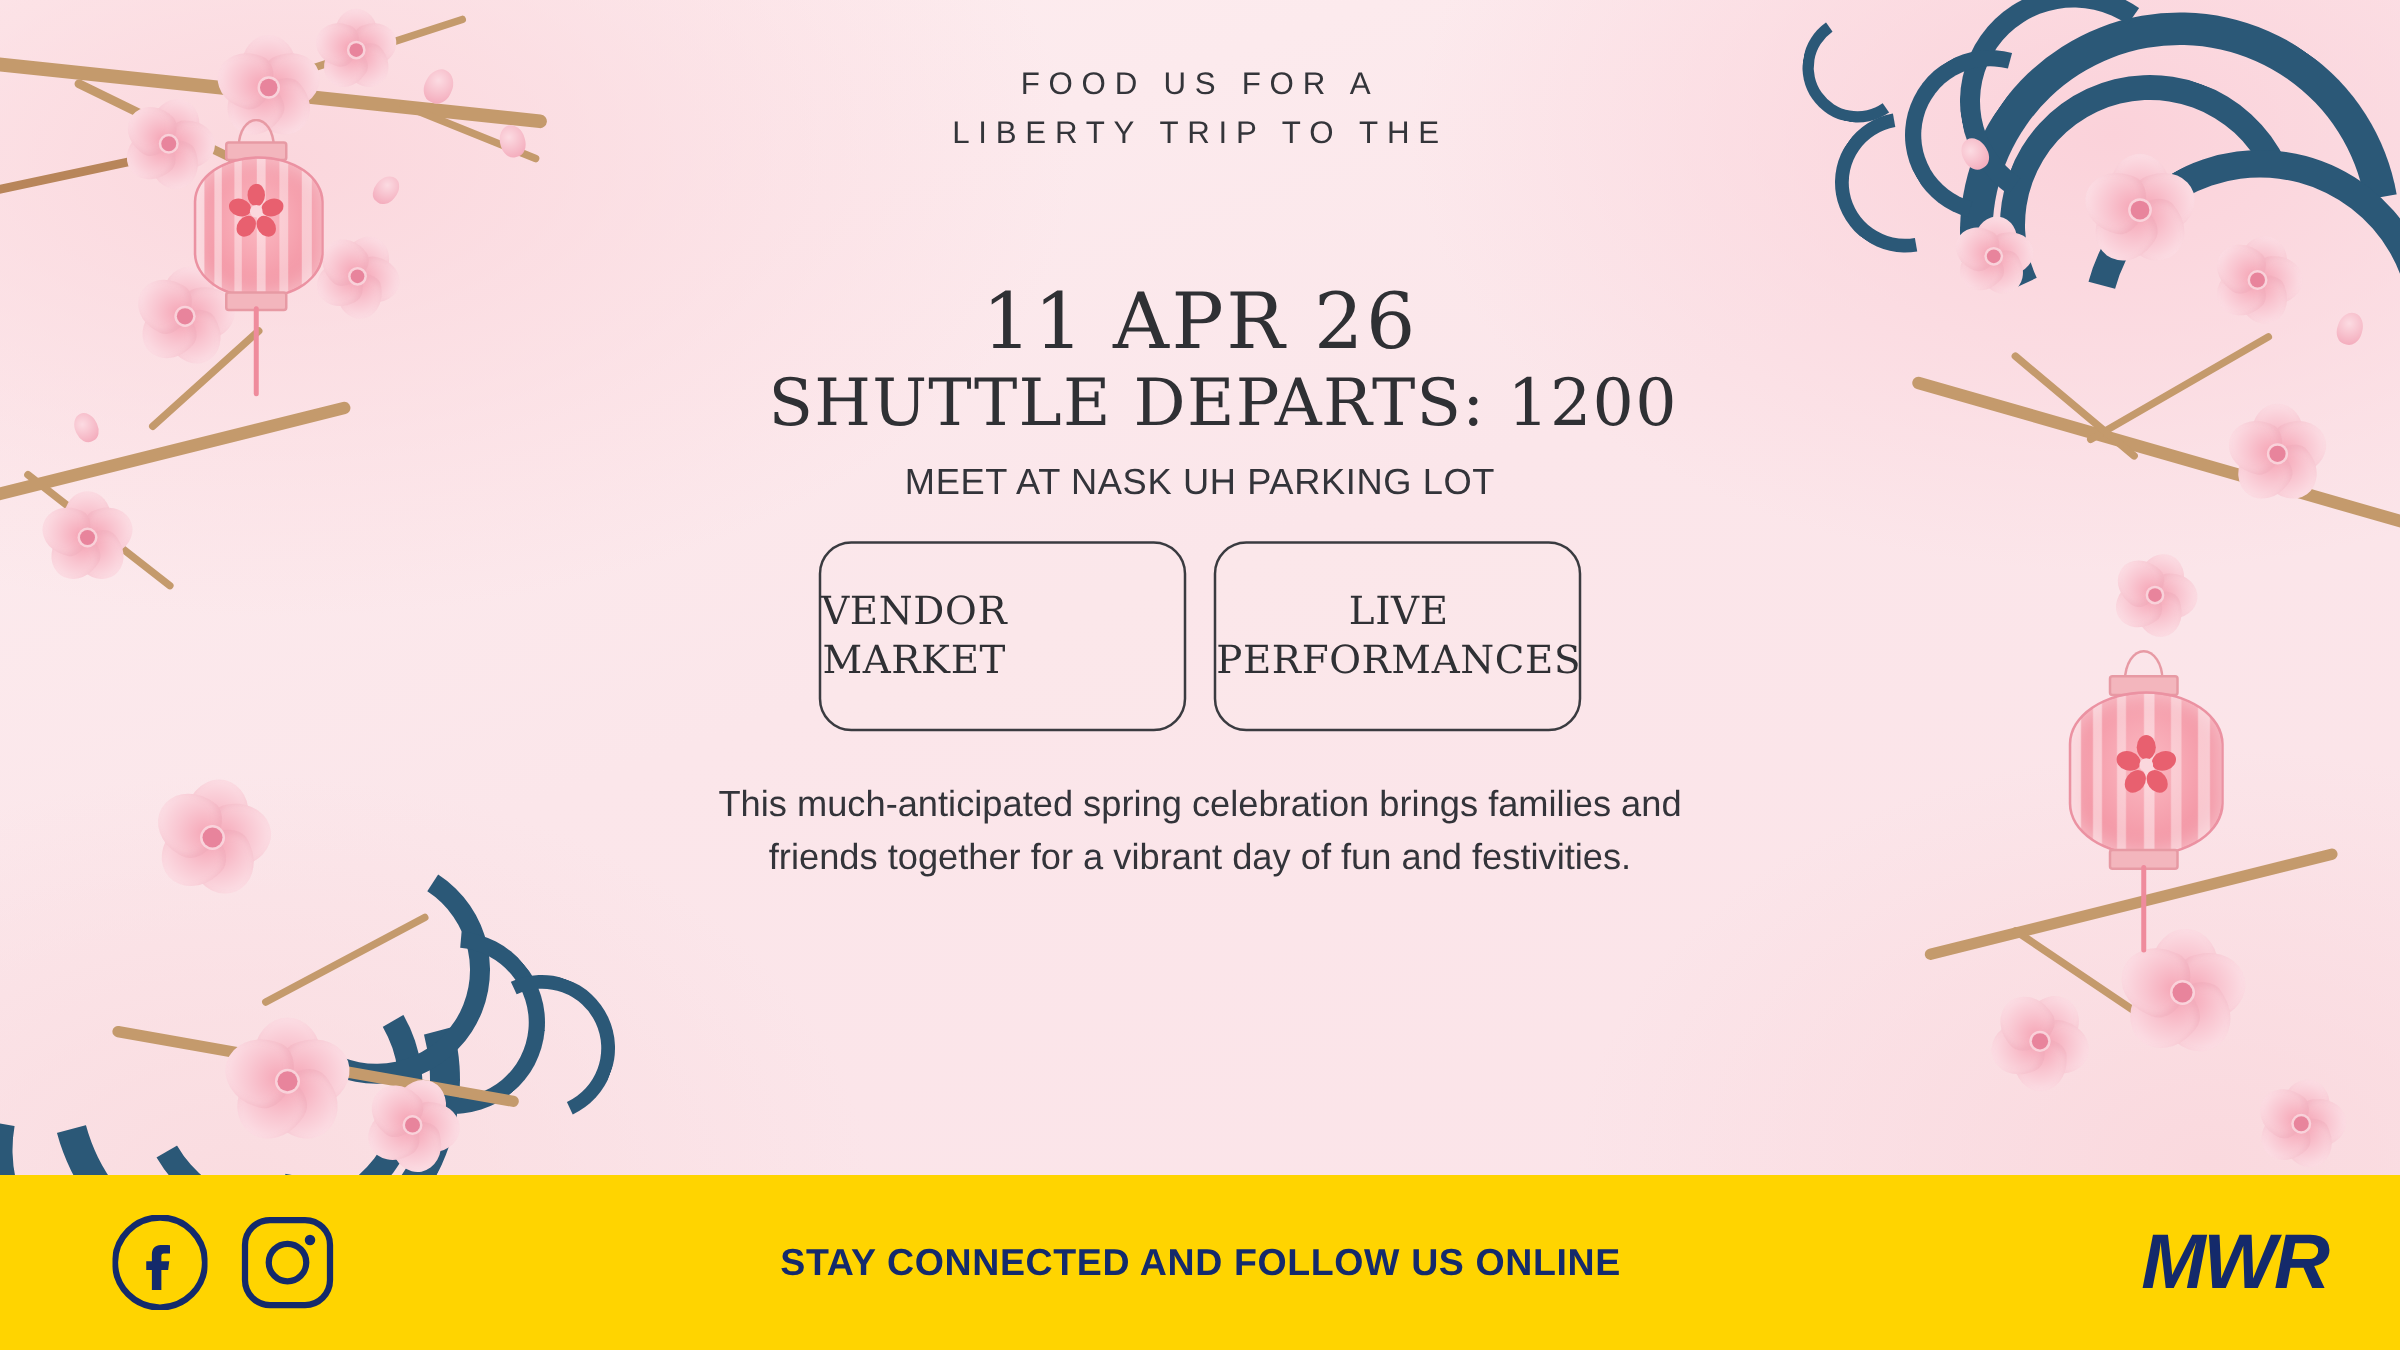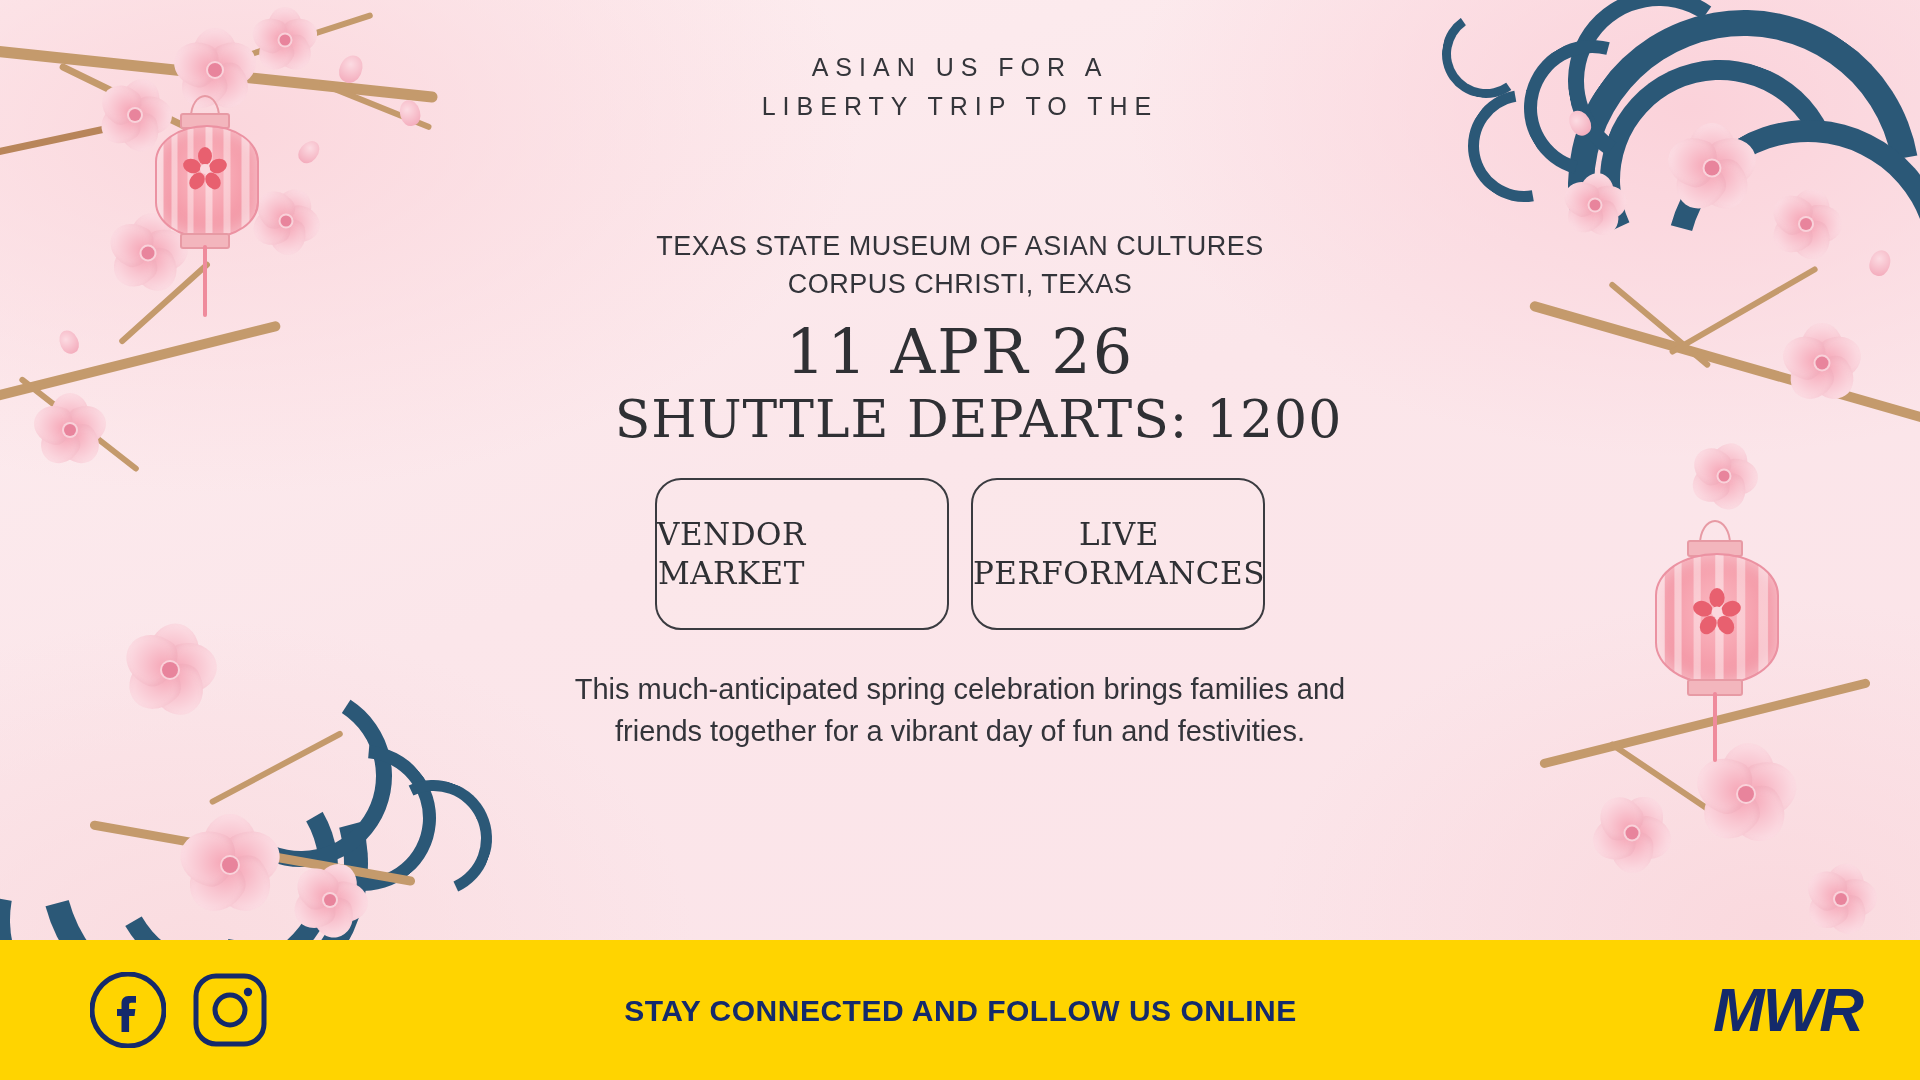--- a/index.html
+++ b/index.html
@@ -521,34 +521,31 @@
         <circle cx="22" cy="22" r="5" fill="#fbd7dd"></circle>
       </svg>
     </div>
     <div class="base" style="top:159px; width:52px; height:13px;"></div>
     <div class="tassel" style="top:172px; height:70px;"></div>
   </div>
 
   <div class="content">
 
     <div class="kicker">
-      <div>ASIAN US FOR A</div>
+      <div>FOOD US FOR A</div>
       <div>LIBERTY TRIP TO THE</div>
     </div>
 
     <h1 class="title">
     </h1>
 
-    <div class="venue">
-      <div>TEXAS STATE MUSEUM OF ASIAN CULTURES</div>
-      <div>CORPUS CHRISTI, TEXAS</div>
-    </div>
 
     <div class="datebig">11 APR 26</div>
     <div class="shuttle">SHUTTLE DEPARTS: 1200</div>
+    <div class="meet">MEET AT NASK UH PARKING LOT</div>
 
     <div class="pills">
       <div class="pill">
         <div>
           <span>VENDOR</span>
           <span>MARKET</span>
         </div>
       </div>
       <div class="pill">
         <div>

